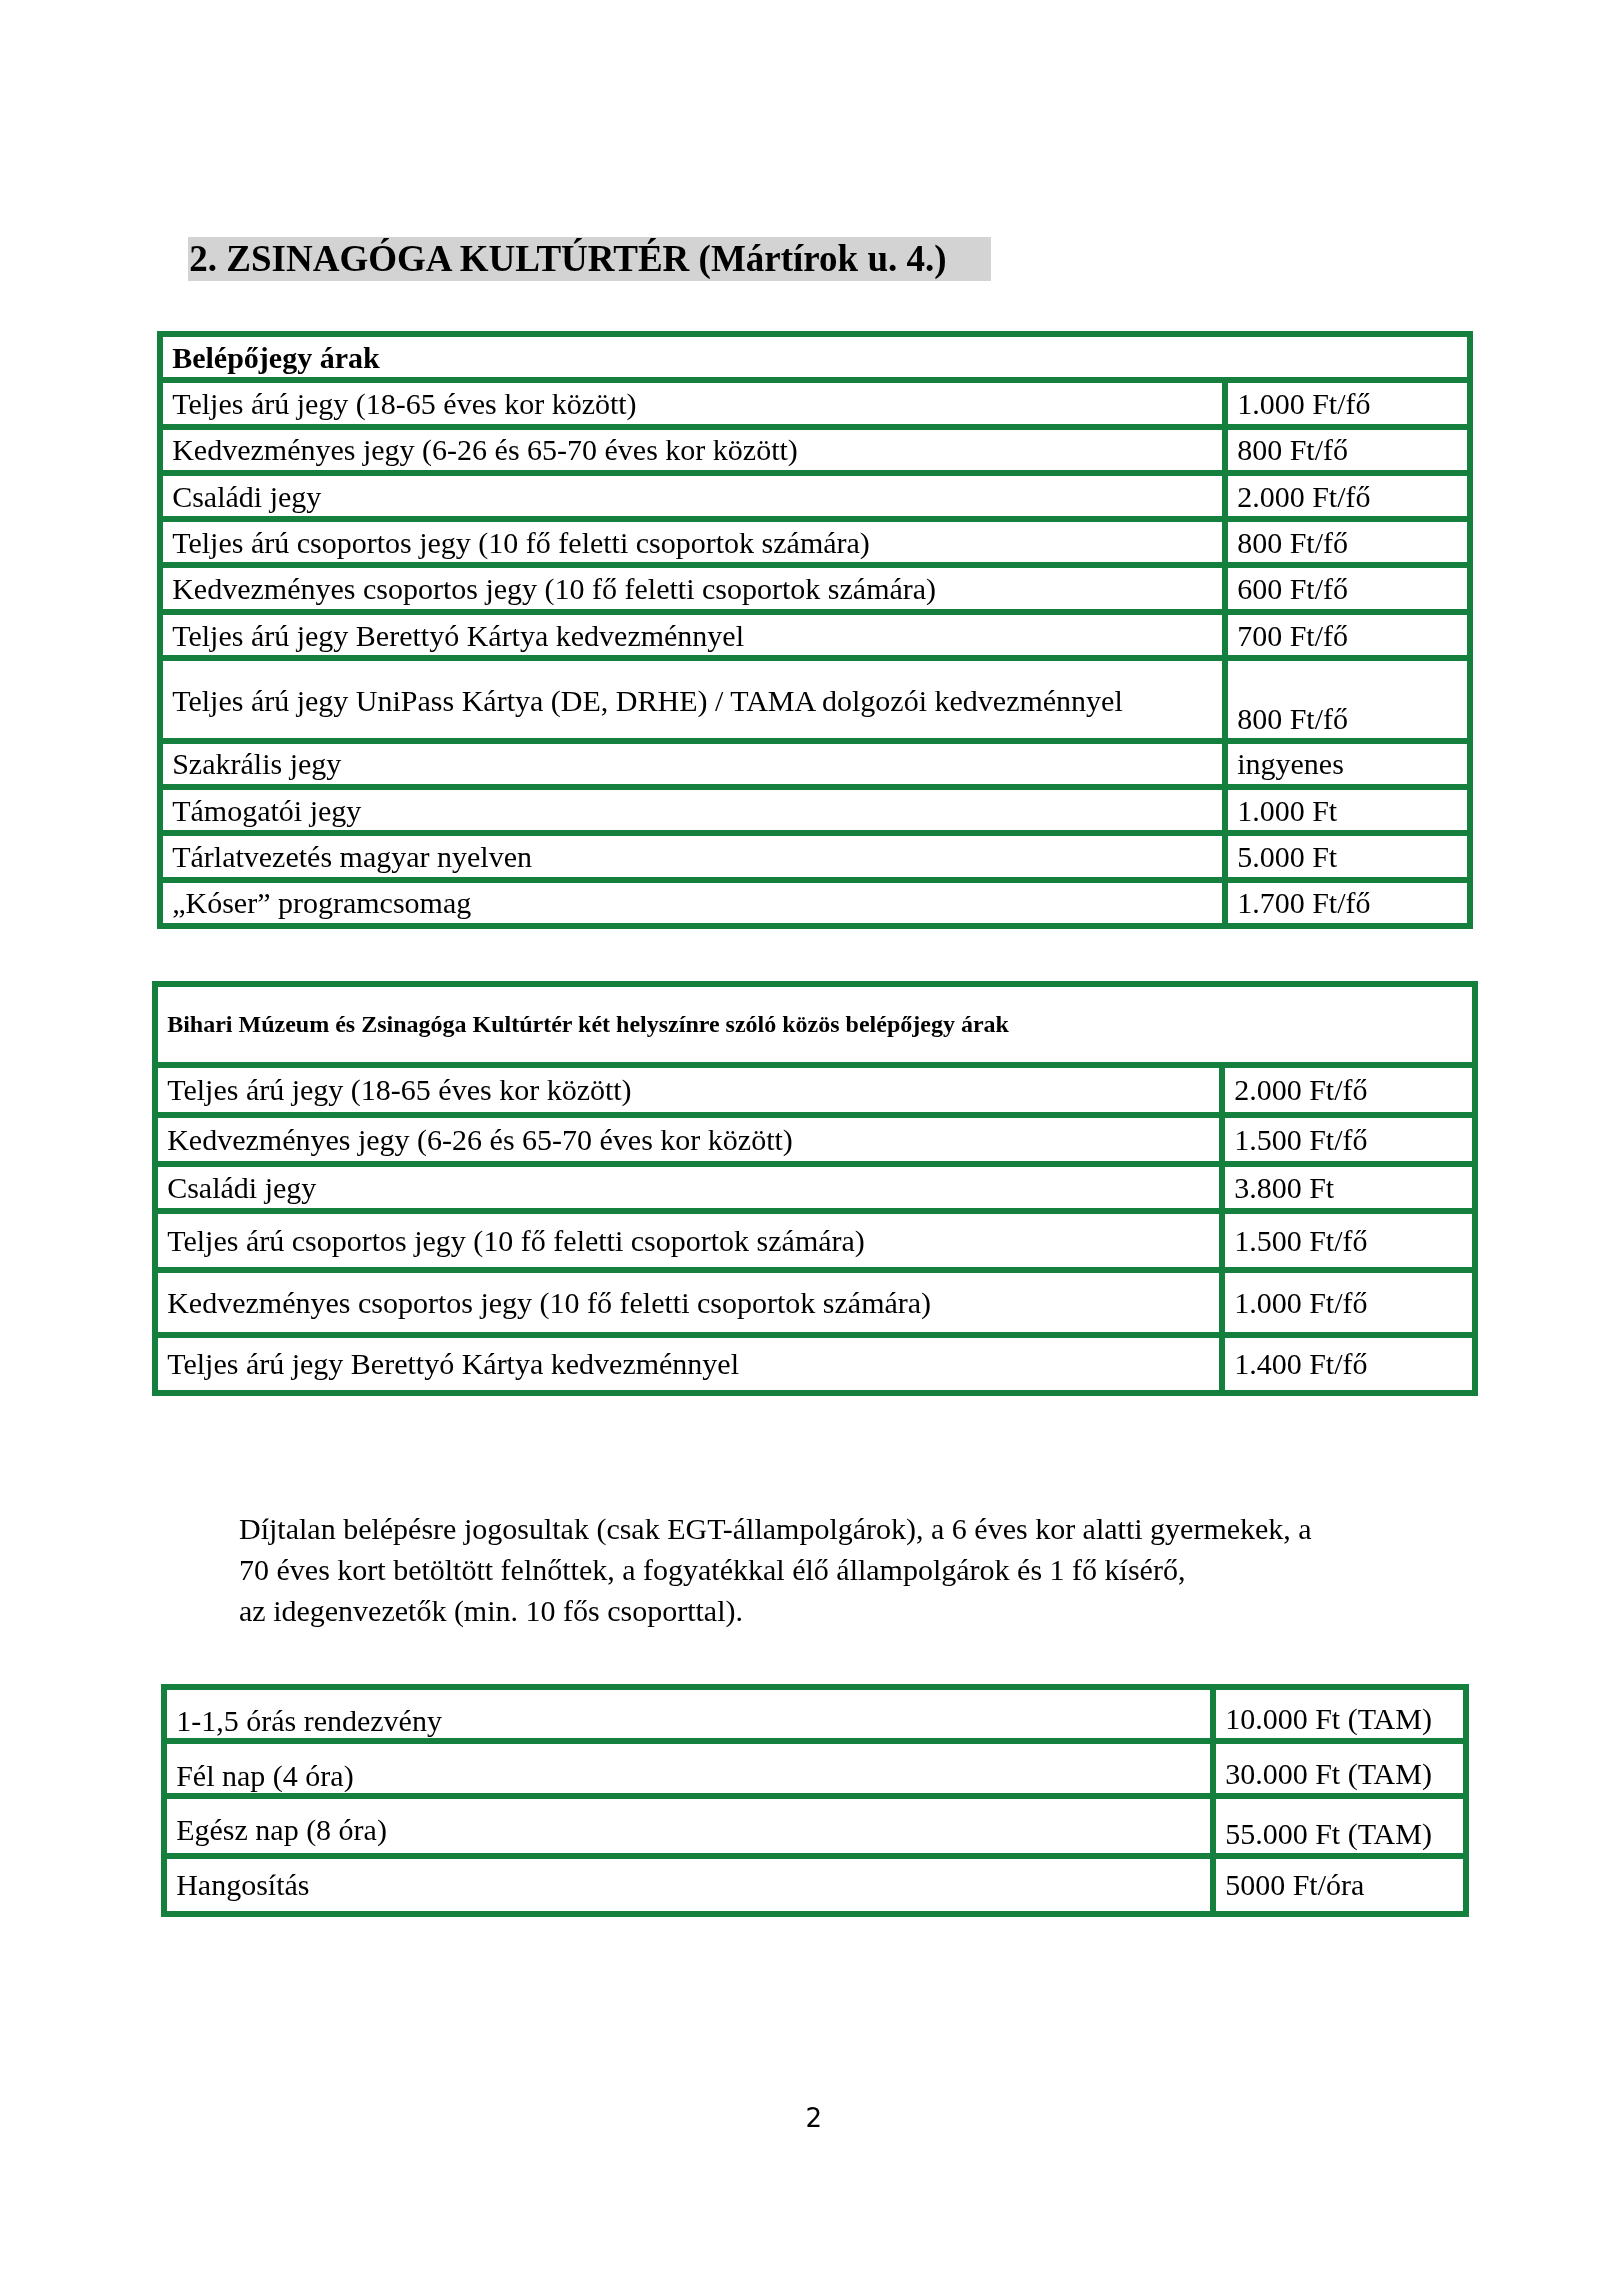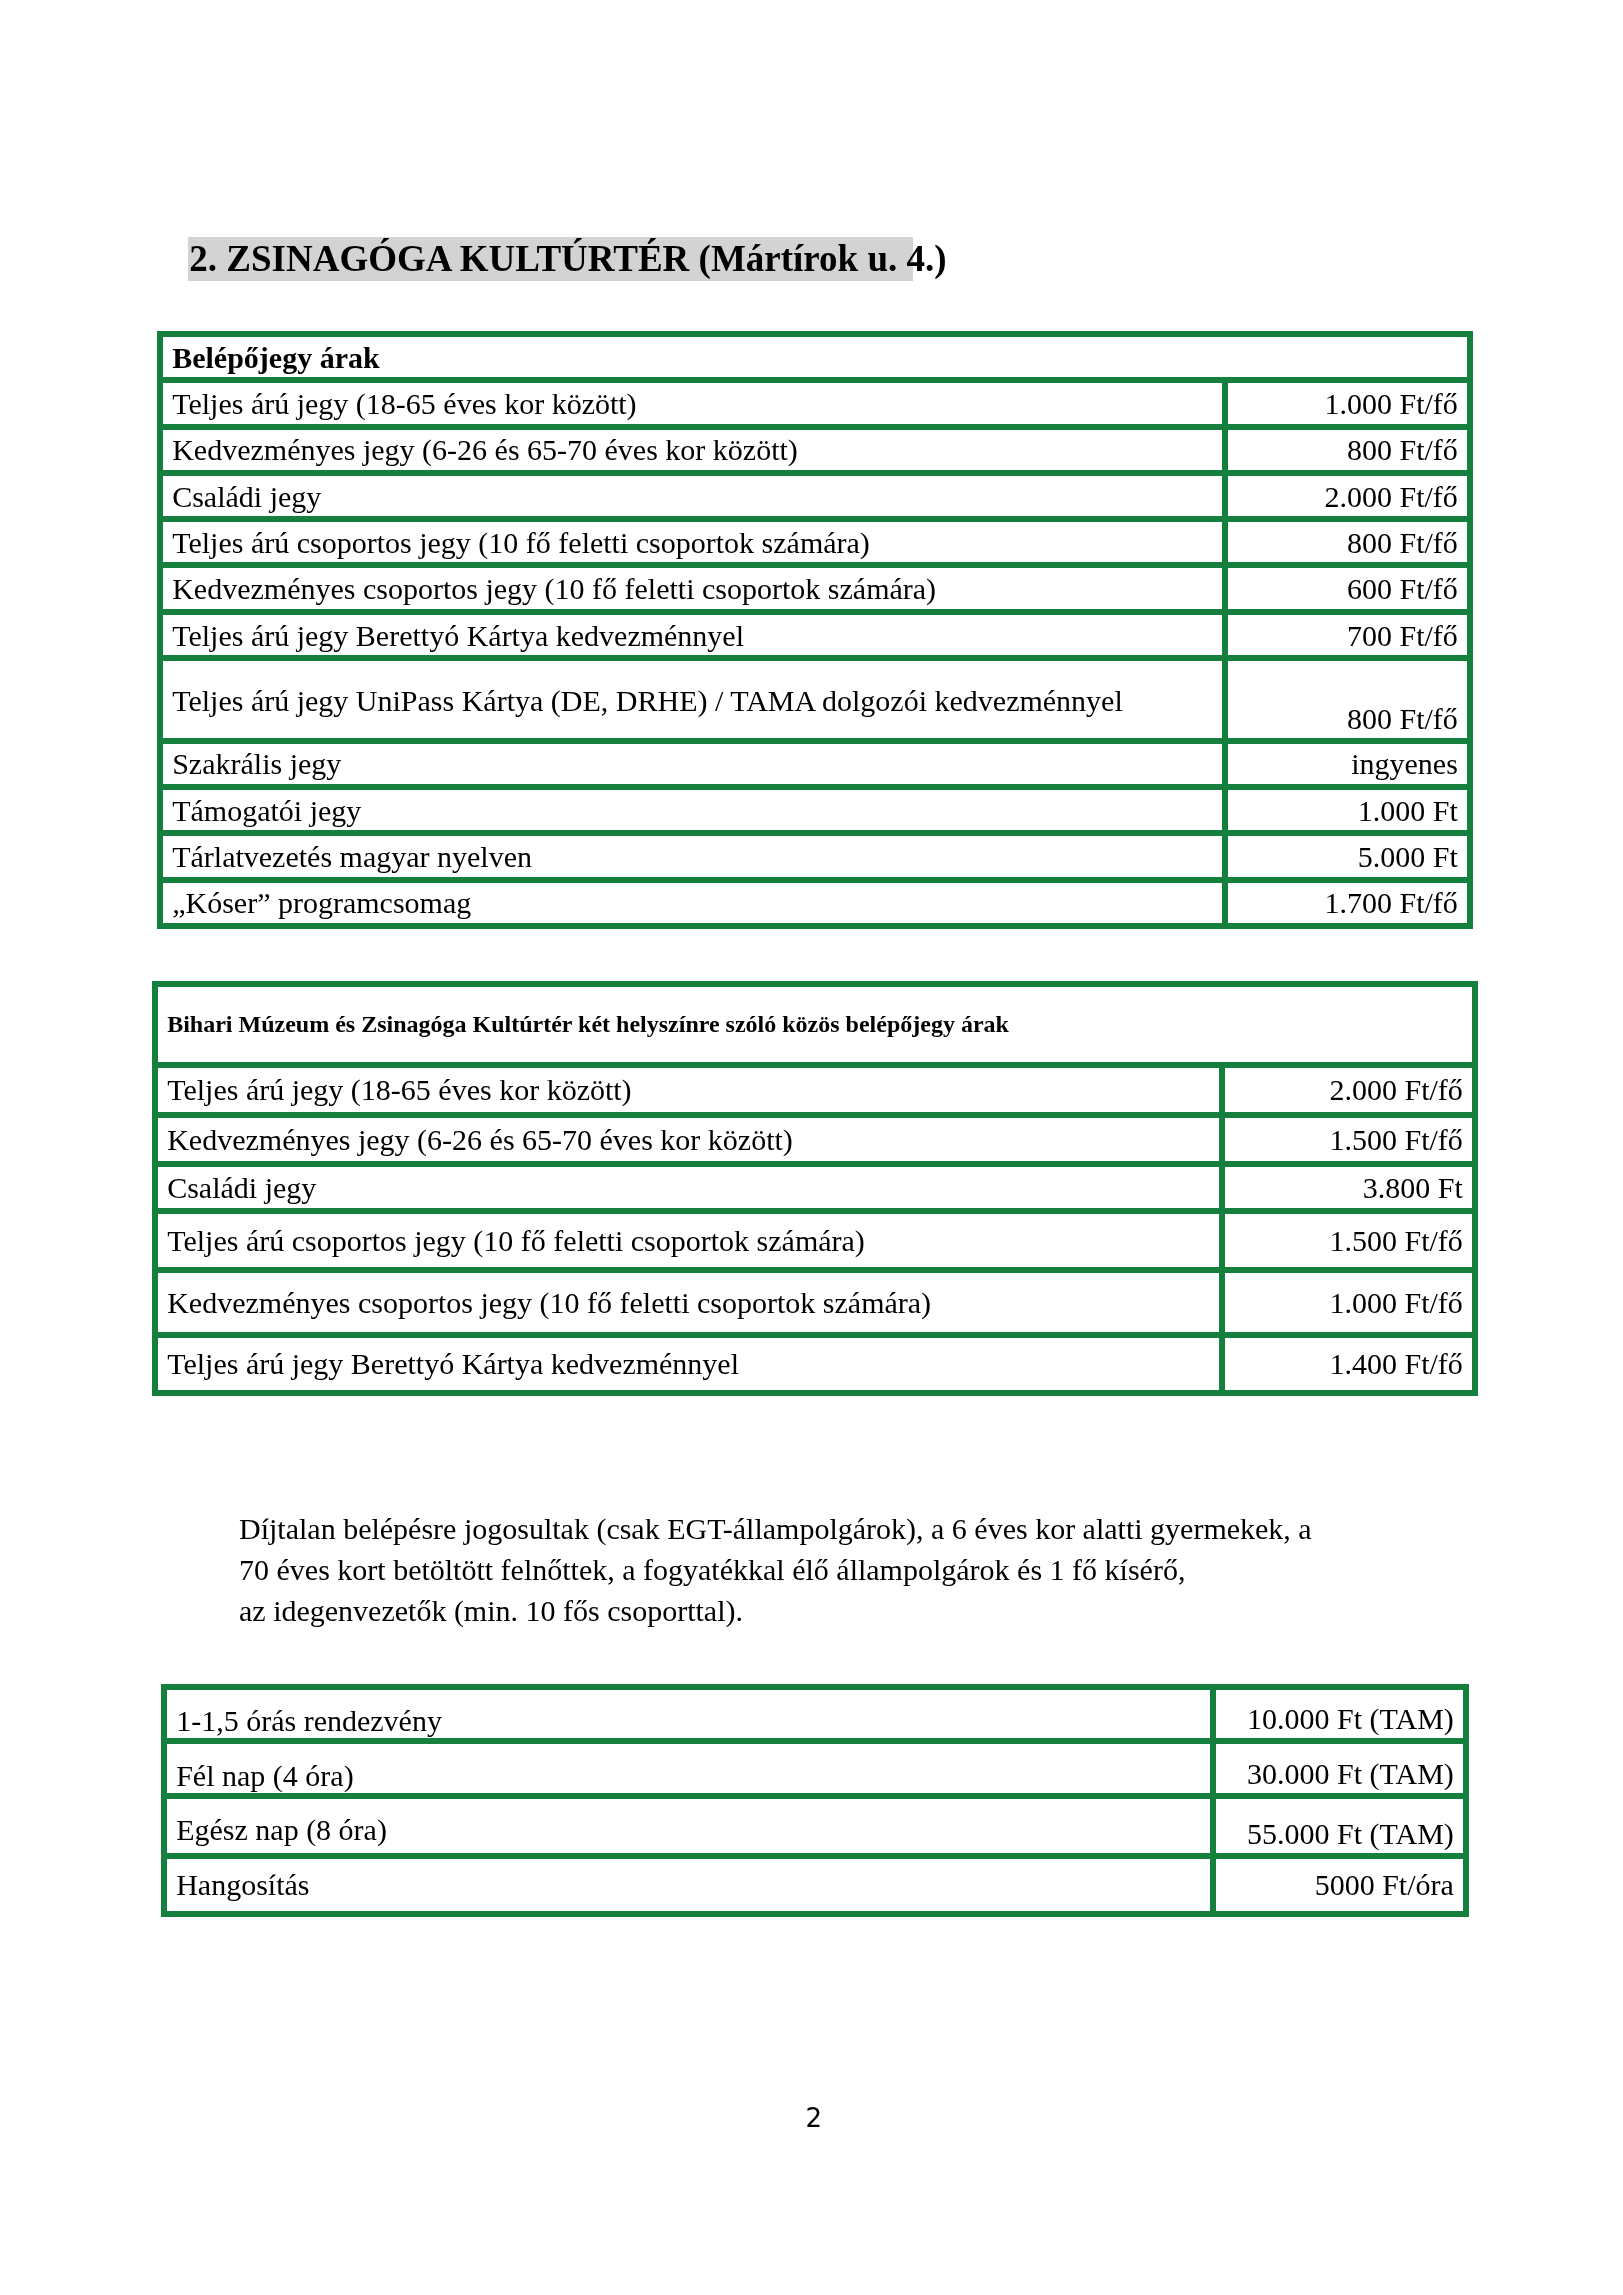--- a/index.html
+++ b/index.html
@@ -13,21 +13,21 @@
       position: relative;
       overflow: hidden;
       font-family: "Liberation Serif", "DejaVu Serif", serif;
       color: #000000;
     }
     .page-title {
       position: absolute;
       left: 188px;
       top: 237px;
       height: 44px;
-      width: 725px;
+      width: 803px;
       background: #d3d3d3;
       font-weight: bold;
       font-size: 37px;
       line-height: 44px;
       white-space: nowrap;
       padding-left: 1.3px;
       box-sizing: border-box;
     }
     table.price {
       position: absolute;
@@ -36,21 +36,21 @@
       border: 3.3px solid #000;
     }
     table.price td {
       padding: 0 9.2px;
       border: 6px solid #15803d;
       vertical-align: middle;
       white-space: nowrap;
       overflow: hidden;
     }
     table.price td.price-cell {
-      text-align: right;
+      text-align: left;
     }
     table.price td.header-cell {
       font-weight: bold;
     }
     
     #t1 {
       left: 157px;
       top: 331px;
       width: 1310px;
       font-size: 30px;

